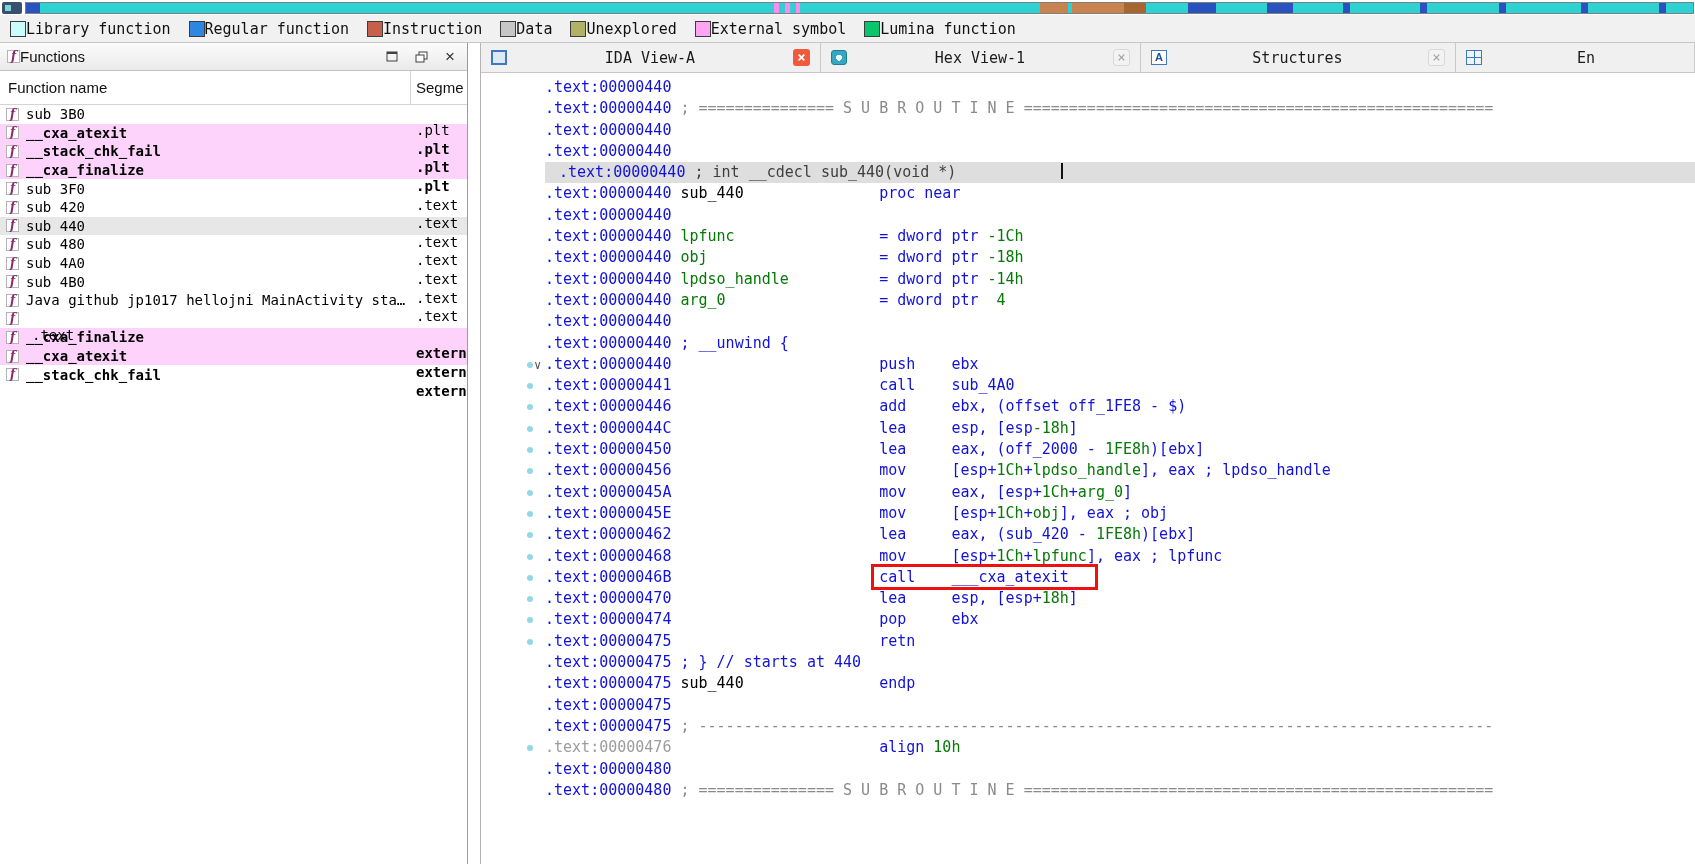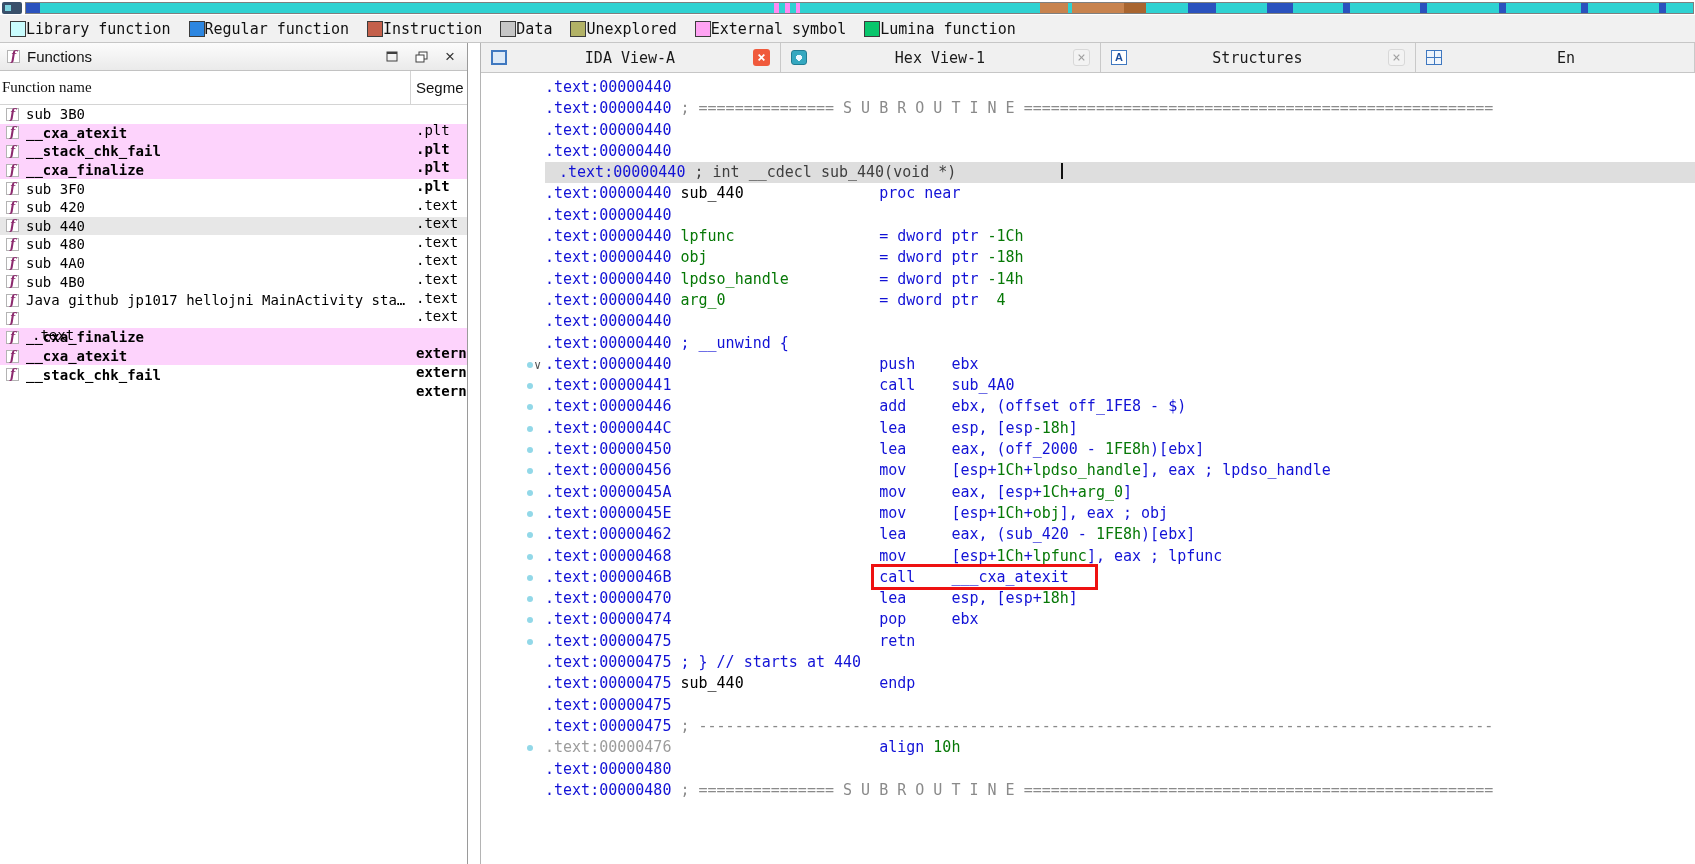--- a/index.html
+++ b/index.html
@@ -19,28 +19,28 @@
   .legend-item { display:flex; align-items:center; gap:0; }
   .swatch { width:16px; height:16px; border:1px solid #3c3c3c; flex:none; }
 
   
   .main { display:flex; height:821px; }
 
   
   .fnpanel { width:468px; flex:none; display:flex; flex-direction:column;
              border-right:1px solid #9a9a9a; background:#fff; }
   .fn-title { height:28px; background:linear-gradient(#fcfcfc,#eaeaea); border-bottom:1px solid #c2c2c2;
-              display:flex; align-items:center; gap:7px; padding:0 7px;
+              display:flex; align-items:center; padding:0 7px;
               font-family:"Liberation Sans", sans-serif; font-size:15px; color:#111; }
   .wbtns { margin-left:auto; display:flex; align-items:center; gap:9px; }
   .wbtn { width:20px; height:18px; display:flex; align-items:center; justify-content:center; color:#333; }
   .wclose { font-size:17px; line-height:16px; }
   .fn-head { height:34px; display:flex; align-items:center; border-bottom:1px solid #d4d4d4;
              font-family:"Liberation Sans", sans-serif; font-size:15px; color:#111; overflow:hidden; }
-  .fn-head .col1 { width:410px; padding-left:2px; flex:none;font-family:Liberation Serif, serif; }
+  .fn-head .col1 { width:410px; padding-left:8px; flex:none; }
   .fn-head .col2 { flex:1; border-left:1px solid #d4d4d4; padding-left:5px; align-self:stretch;
                    display:flex; align-items:center; white-space:nowrap; overflow:hidden; }
   .fn-rows { flex:1; overflow:hidden; font-size:14px; color:#000; }
   .fn-row { height:18.6px; display:flex; align-items:center; white-space:pre; }
   .fn-row.pink { background:var(--pink-row); }
   .fn-row.selected { background:var(--selected-row); }
   .fn-row.bold { font-weight:bold; }
   .ficon { display:inline-block; width:13px; height:13px; border:1px solid #b4b4b4; background:#fff;
            position:relative; flex:none; margin:0 7px 0 6px; }
   .ficon::after { content:"f"; position:absolute; left:0; right:0; top:-1px; text-align:center;
@@ -182,21 +182,21 @@
         <div class="fn-row"><span class="ficon"></span><span class="fname">Java_github_jp1017_hellojni_MainActivity_sta…</span><span class="fseg">.text</span></div>
         <div class="fn-row"><span class="ficon"></span><span class="fseg">.text</span></div>
         <div class="fn-row pink bold"><span class="ficon"></span><span class="fname">__cxa_finalize</span><span class="fseg">extern</span></div>
         <div class="fn-row pink bold"><span class="ficon"></span><span class="fname">__cxa_atexit</span><span class="fseg">extern</span></div>
         <div class="fn-row bold"><span class="ficon"></span><span class="fname">__stack_chk_fail</span><span class="fseg">extern</span></div>
       </div>
   </div>
 
   <div class="disasm-wrap">
     <div class="tabbar" id="tabbar">
-        <div class="tab" style="width: 300px; flex: 0 0 auto;">
+        <div class="tab" style="width: 340px; flex: 0 0 auto;">
           <span class="tabicon ic-ida-view"></span>
           <span class="tab-label">IDA View-A</span>
           <span class="tclose tclose-red">×</span>
         </div>
         <div class="tab" style="width: 320px; flex: 0 0 auto;">
           <span class="tabicon ic-hex-view"></span>
           <span class="tab-label">Hex View-1</span>
           <span class="tclose tclose-gray">×</span>
         </div>
         <div class="tab" style="width: 315px; flex: 0 0 auto;">

